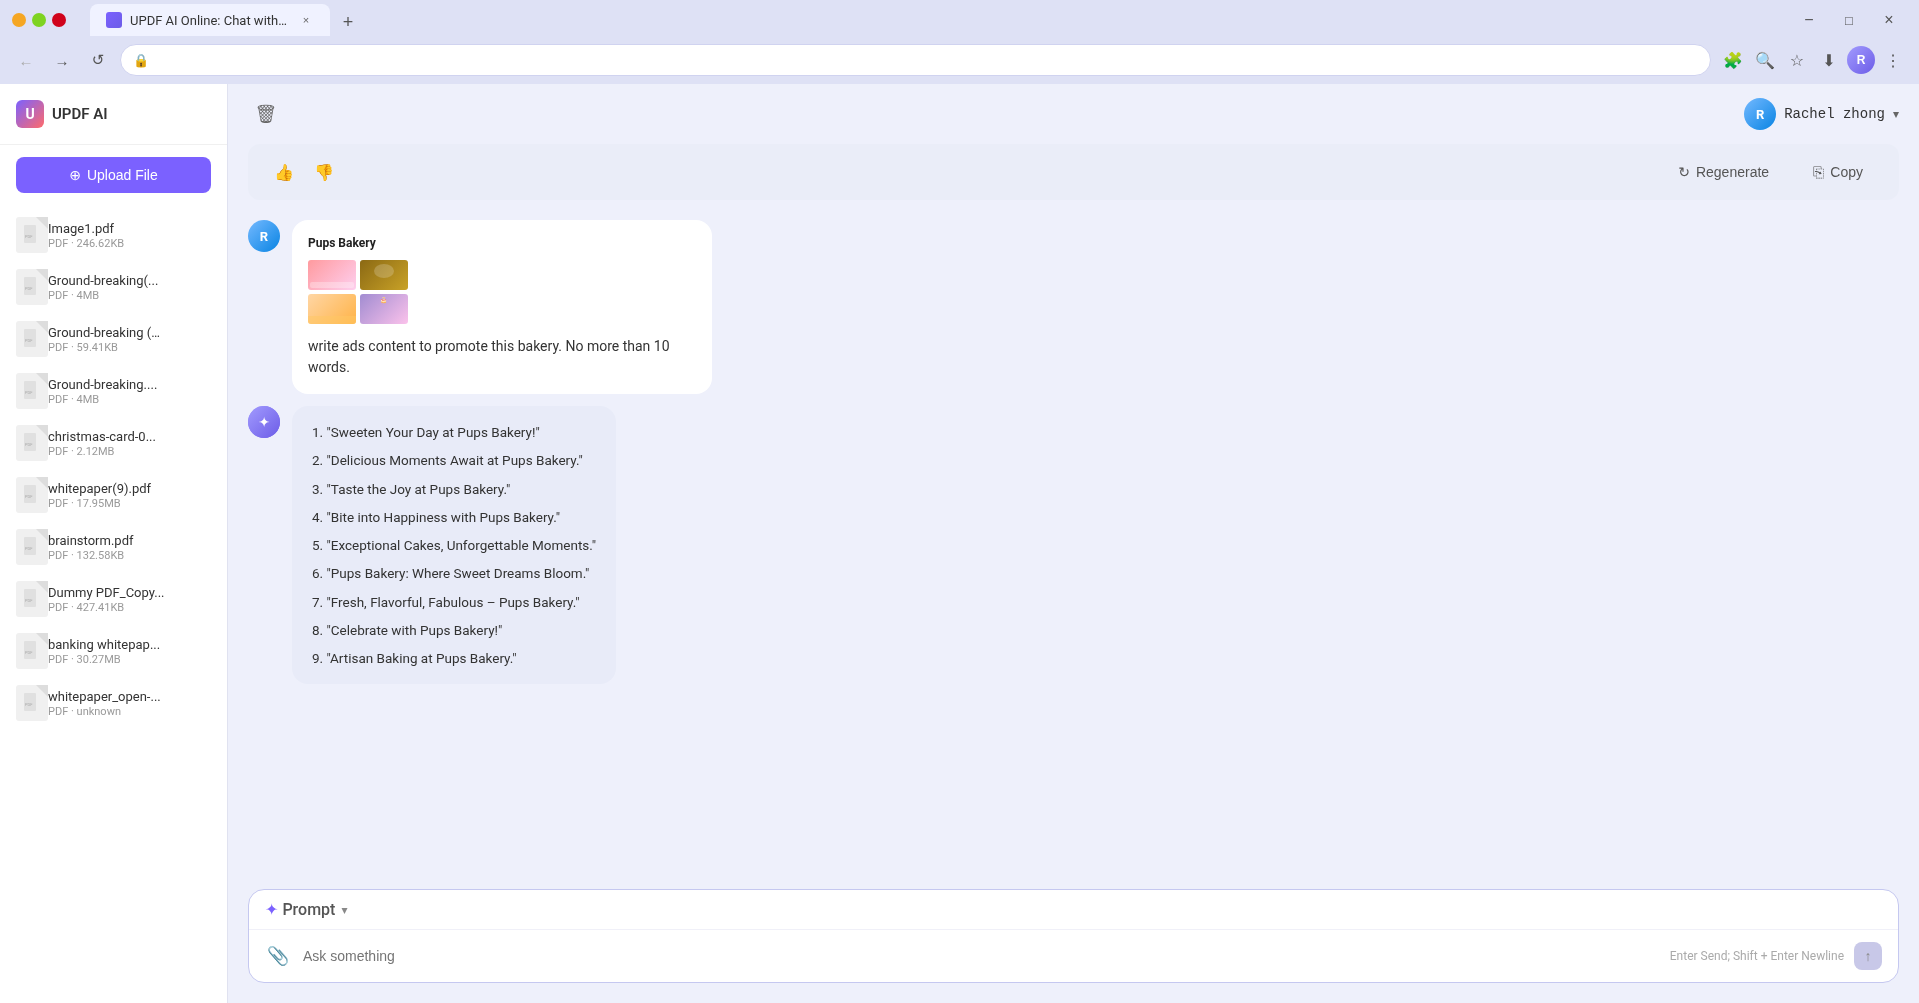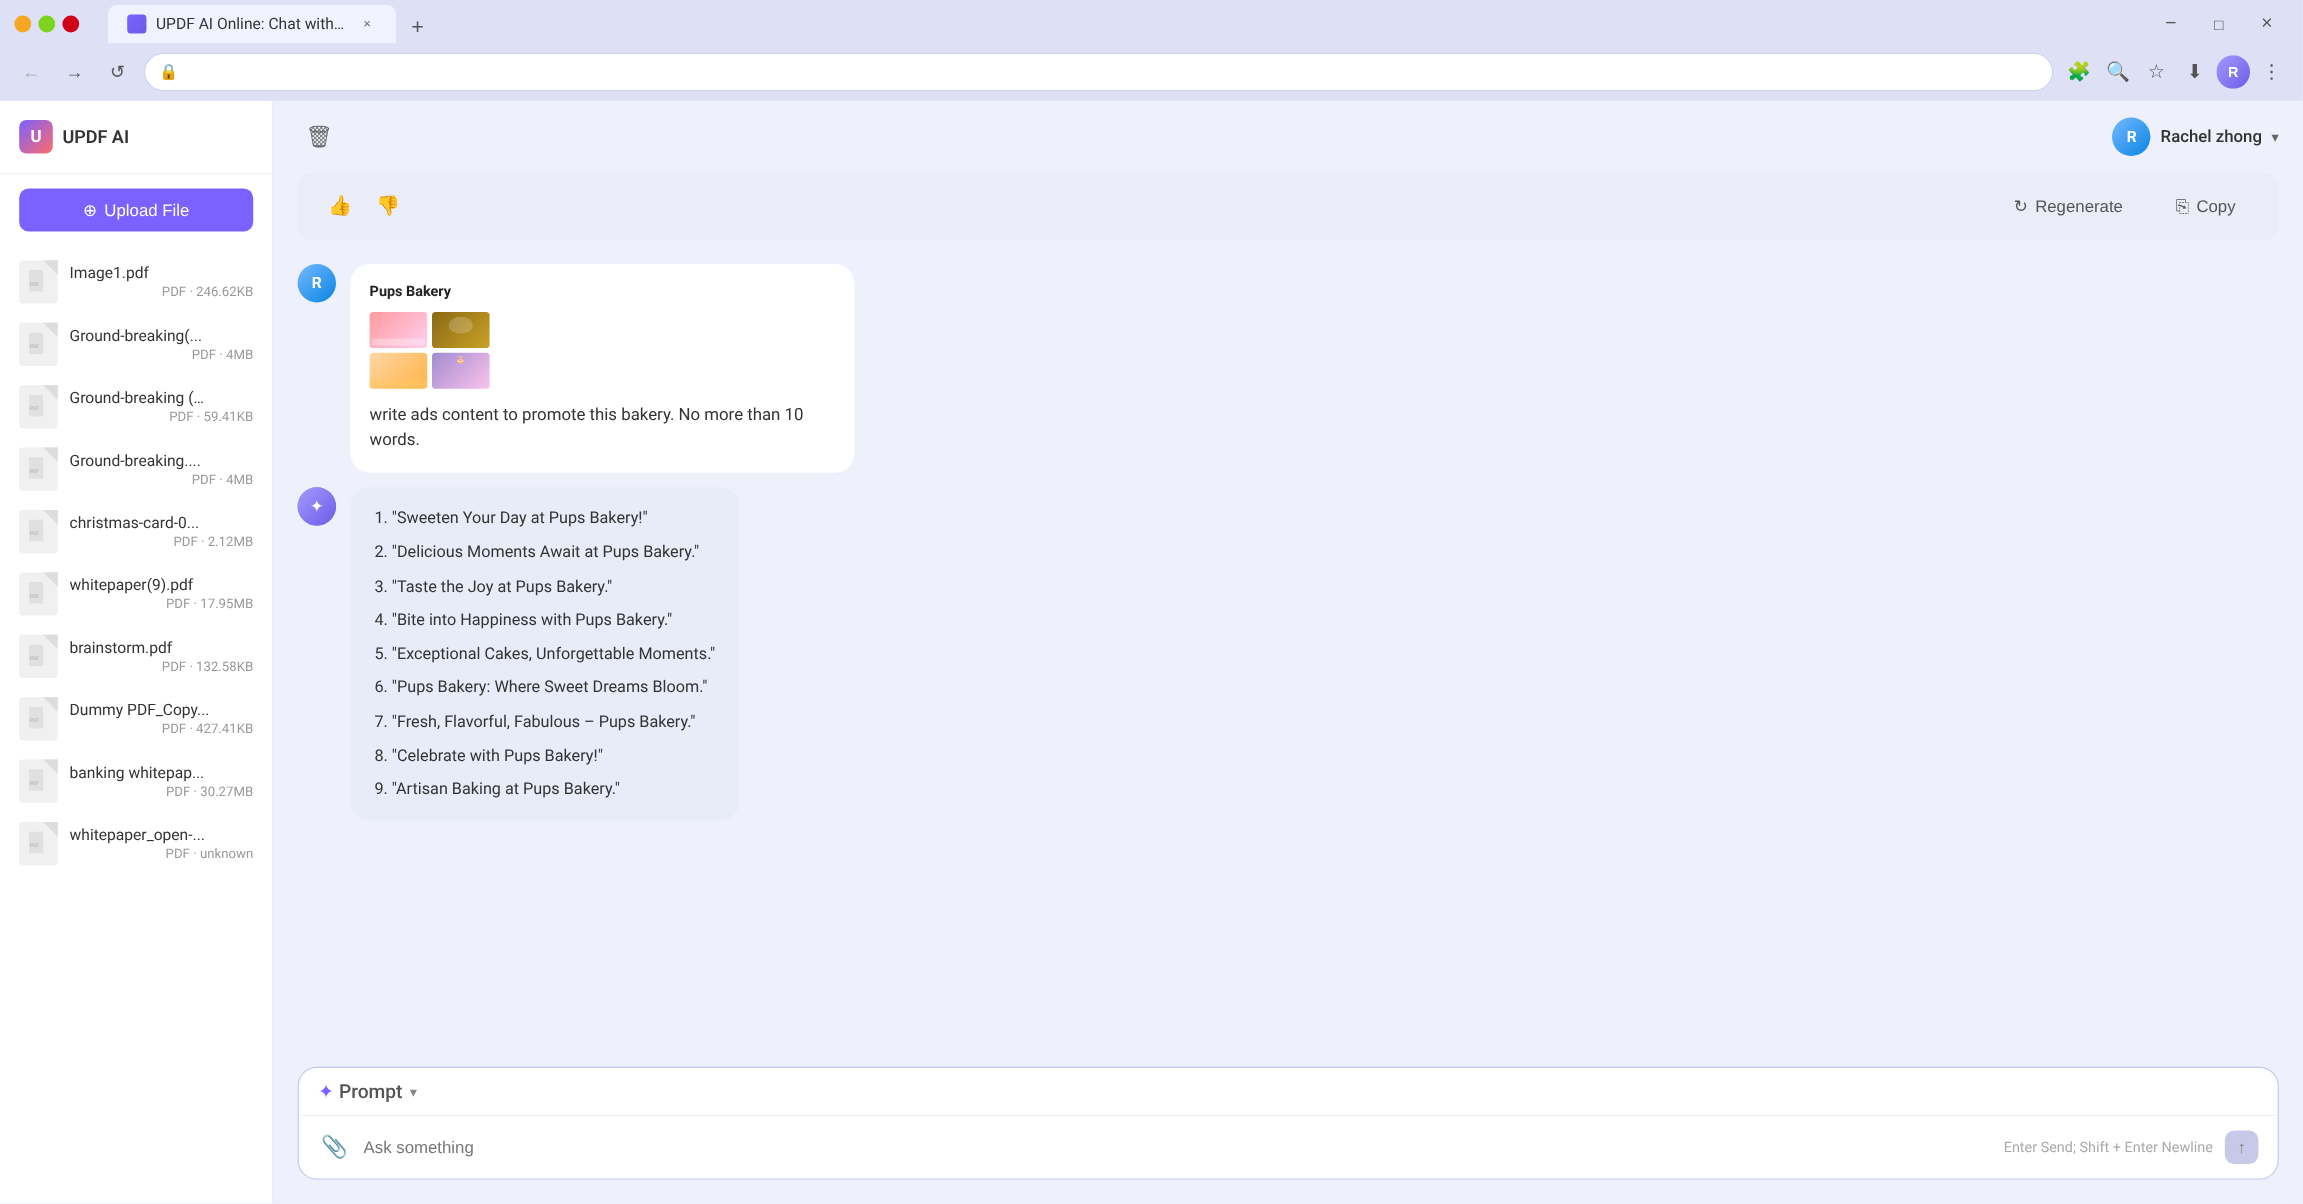--- a/index.html
+++ b/index.html
@@ -209,21 +209,20 @@
     }
     .file-list {
       flex: 1;
       overflow-y: auto;
       padding: 4px 0;
     }
     .file-item {
       display: flex;
       align-items: center;
       padding: 8px 16px;
-      gap: 10px;
       cursor: pointer;
     }
     .file-icon {
       width: 32px; height: 36px;
       background: #f0f0f0;
       border-radius: 3px;
       display: flex; align-items: center; justify-content: center;
       flex-shrink: 0;
       position: relative;
       font-size: 8px;
@@ -242,21 +241,20 @@
       font-size: 13px;
       color: #333;
       white-space: nowrap;
       overflow: hidden;
       text-overflow: ellipsis;
     }
     .file-size {
       font-size: 11px;
       color: #999;
       margin-top: 1px;
-      text-align: right;
     }
 
     
     .main-content {
       flex: 1;
       display: flex;
       flex-direction: column;
       overflow: hidden;
       background: #eef0fb;
     }
@@ -291,20 +289,21 @@
       background: linear-gradient(135deg, #74b9ff, #0984e3);
       display: flex; align-items: center; justify-content: center;
       color: white;
       font-size: 13px;
       font-weight: bold;
     }
     .user-name {
       font-size: 14px;
       color: #333;
       font-weight: 500;
+      font-family: Liberation Mono, monospace;
     }
     .chevron-down {
       font-size: 12px;
       color: #666;
     }
 
     
     .chat-area {
       flex: 1;
       overflow-y: auto;

